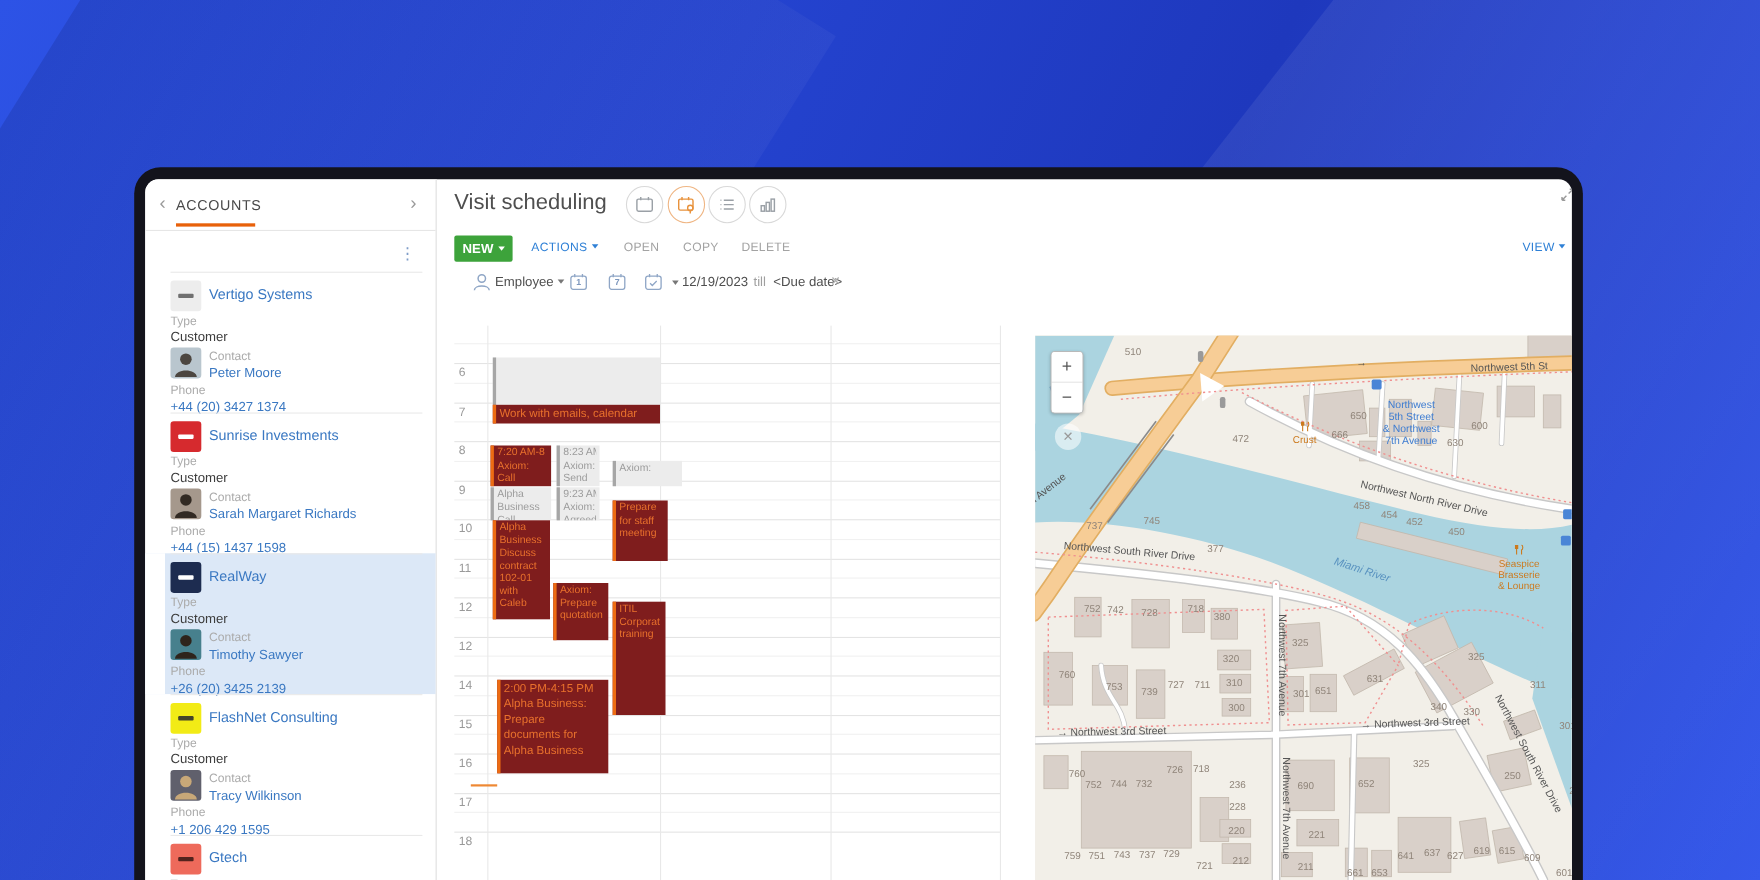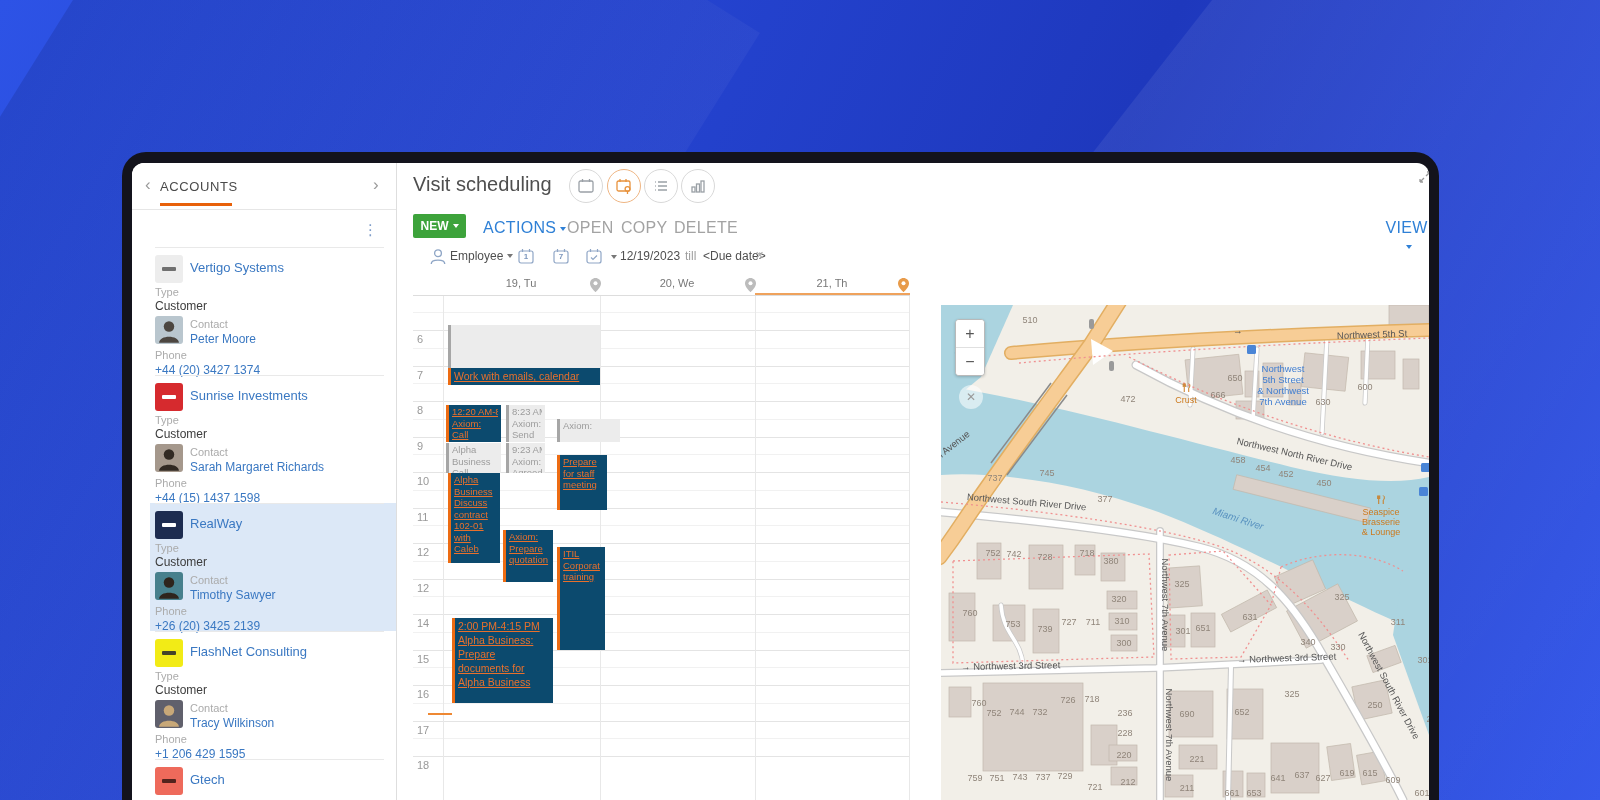--- a/index.html
+++ b/index.html
@@ -42,21 +42,21 @@
 .c-val { position:absolute; left:58px; top:85px; font-size:12px; color:#3a78c2; cursor:pointer; }
 .p-lab { top:102px; } .p-val { position:absolute; left:23px; top:116px; font-size:12px; color:#3a78c2; cursor:pointer; }
 
 .vs-title { position:absolute; left:281px; top:10px; font-size:20px; color:#4f4f4f; }
 .cbtn { position:absolute; top:6px; width:34px; height:34px; border-radius:50%; background:#fff;
   border:1px solid #d9d9d9; cursor:pointer; display:flex; align-items:center; justify-content:center; }
 .cbtn svg { stroke:#9aa0a6; fill:none; stroke-width:1.3; }
 .cbtn.active { border-color:#efb684; } .cbtn.active svg { stroke:#e8923c; }
 .btn-new { position:absolute; left:281px; top:51px; width:53px; height:24px; background:#3da33b; border:none;
   border-radius:2px; color:#fff; font-size:12px; font-weight:bold; cursor:pointer; font-family:inherit; }
-.tbtn { position:absolute; top:56px; background:none; border:none; font-size:16px; letter-spacing:0.3px;
+.tbtn { position:absolute; top:56px; background:none; border:none; font-size:11px; letter-spacing:0.3px;
   cursor:pointer; font-family:inherit; }
 .blue { color:#2f80d6; } .grayb { color:#a3a3a3; }
 .caret { display:inline-block; width:0; height:0; border-left:3.5px solid transparent;
   border-right:3.5px solid transparent; border-top:4px solid currentColor; margin-left:4px; vertical-align:2px; }
 
 .f-item { position:absolute; top:86px; font-size:12px; color:#4f4f4f; }
 .f-ico { position:absolute; top:84px; width:18px; height:18px; cursor:pointer; }
 .f-ico svg { stroke:#8fa6c6; fill:none; stroke-width:1.2; }
 .f-ico .num { position:absolute; left:0; top:5px; width:100%; text-align:center; font-size:8px; color:#7d97bd; font-weight:bold; }
 .f-x { position:absolute; left:623px; top:86px; font-size:11px; color:#b0b0b0; cursor:pointer; }
@@ -69,21 +69,21 @@
 .day-active-bar { position:absolute; left:342px; top:19px; width:155px; height:3px; background:#efa25c; }
 #grid { position:absolute; left:281px; top:133px; width:497px; height:504px; }
 .hline { position:absolute; left:0; width:100%; height:1px; background:#e4e4e4; }
 .hhalf { position:absolute; left:0; width:100%; height:1px; background:#f1f1f1; }
 .hlabel { position:absolute; left:4px; font-size:11px; color:#999; }
 .vline { position:absolute; top:0; width:1px; height:100%; background:#e8e8e8; }
 #events { position:absolute; left:0; top:0; width:1297px; height:649px; pointer-events:none; }
 .ev { position:absolute; padding:1px 3px; font-size:9.5px; line-height:11.5px; overflow:hidden;
   pointer-events:auto; cursor:pointer; }
 .ev div { white-space:nowrap; overflow:hidden; }
-.ev.orange { background:#0c4a6e; border-left:3px solid #ed6c13; color:#e8702c;text-decoration:underline; }
+.ev.orange { background:#7f1d1d; border-left:3px solid #ed6c13; color:#e8702c; }
 .ev.gray { background:#ececec; border-left:3px solid #a6a6a6; color:#9c9c9c; }
 .ev.blue { background:#d8effb; border-left:3px solid #1b9fe0; color:#4486bd; font-size:11px; line-height:13.5px; }
 .ev.wide { font-size:10.5px; line-height:14px; }
 .tick { position:absolute; left:296px; top:550px; width:24px; height:2px; background:#ee8833; }
 
 .map { position:absolute; left:809px; top:142px; width:488px; height:495px; overflow:hidden; background:#f2efe8; cursor:grab; }
 .map svg.base { position:absolute; left:0; top:0; }
 #map-labels { position:absolute; left:0; top:0; width:100%; height:100%; pointer-events:none; }
 .map-num { position:absolute; font-size:9px; color:#90857a; transform:translate(-50%,-50%); white-space:nowrap; }
 .map-street { position:absolute; font-size:9.5px; color:#555; white-space:nowrap; transform-origin:0 50%; }
@@ -278,41 +278,20 @@
             <line x1="12.5" y1="2" x2="12.5" y2="5"></line>
             <path d="M6 10.5 L8 12.5 L12 8.5"></path>
           </svg>
       </span>
       <i class="caret" style="position:absolute;left:475px;top:92px;color:#777"></i>
       <span class="f-item" style="left:488px">12/19/2023</span>
       <span class="f-item tilltxt" style="left:553px">till</span>
       <span class="f-item" style="left:571px">&lt;Due date&gt;</span>
       <span class="f-x">✕</span>
 
-      <div class="day-head">
-        <div id="days">
-<span class="day-label" style="left:51px">19, Tu</span>
-<svg class="day-pin" style="left:177px" width="11" height="14" viewBox="0 0 11 14">
-  <path d="M5.5,0 C2.5,0 0,2.4 0,5.4 C0,9.4 5.5,14 5.5,14 C5.5,14 11,9.4 11,5.4 C11,2.4 8.5,0 5.5,0 Z" fill="#bcbcbc"></path>
-  <circle cx="5.5" cy="5.2" r="2" fill="#ffffff"></circle>
-</svg>
-<span class="day-label" style="left:207px">20, We</span>
-<svg class="day-pin" style="left:332px" width="11" height="14" viewBox="0 0 11 14">
-  <path d="M5.5,0 C2.5,0 0,2.4 0,5.4 C0,9.4 5.5,14 5.5,14 C5.5,14 11,9.4 11,5.4 C11,2.4 8.5,0 5.5,0 Z" fill="#bcbcbc"></path>
-  <circle cx="5.5" cy="5.2" r="2" fill="#ffffff"></circle>
-</svg>
-<span class="day-label" style="left:362px">21, Th</span>
-<svg class="day-pin" style="left:485px" width="11" height="14" viewBox="0 0 11 14">
-  <path d="M5.5,0 C2.5,0 0,2.4 0,5.4 C0,9.4 5.5,14 5.5,14 C5.5,14 11,9.4 11,5.4 C11,2.4 8.5,0 5.5,0 Z" fill="#e89b4a"></path>
-  <circle cx="5.5" cy="5.2" r="2" fill="#ffffff"></circle>
-</svg>
-          </div>
-        <div class="day-active-bar"></div>
-        <div class="bline"></div>
-      </div>
 
       <div id="grid">
           <div class="hhalf" style="top:16.25px"></div>
 <div class="hline" style="top:34.00px"></div>
 <span class="hlabel" style="top:37.00px">6</span>
           <div class="hhalf" style="top:51.75px"></div>
 <div class="hline" style="top:69.50px"></div>
 <span class="hlabel" style="top:72.50px">7</span>
           <div class="hhalf" style="top:87.25px"></div>
 <div class="hline" style="top:105.00px"></div>
@@ -353,21 +332,21 @@
           <div class="vline" style="left:496px"></div>
         </div>
       <div id="events">
 <div class="ev gray" style="left:316px;top:162px;width:152px;height:43px">
  
 </div>
 <div class="ev orange wide" style="left:316px;top:205px;width:152px;height:17px">
  <div>Work with emails, calendar</div>
 </div>
 <div class="ev orange" style="left:314px;top:242px;width:55px;height:37px">
- <div>12:20 AM-8</div>
+ <div>7:20 AM-8</div>
             <div>Axiom:</div>
             <div>Call</div>
 </div>
 <div class="ev gray" style="left:374px;top:242px;width:39px;height:37px">
  <div>8:23 AM-8</div>
             <div>Axiom:</div>
             <div>Send</div>
 </div>
 <div class="ev gray" style="left:425px;top:256px;width:63px;height:23px">
  <div>Axiom:</div>
@@ -513,21 +492,21 @@
           <rect x="306" y="40" width="9" height="9" rx="1.5" fill="#4a85d6"></rect>
           <rect x="480" y="158" width="9" height="9" rx="1.5" fill="#4a85d6"></rect>
           <rect x="478" y="182" width="9" height="9" rx="1.5" fill="#4a85d6"></rect>
         </svg>
         <div id="map-labels">
             <span class="map-num" style="left:89px;top:15px">510</span>
             <span class="map-num" style="left:187px;top:94px">472</span>
             <span class="map-num" style="left:277px;top:90px">666</span>
             <span class="map-num" style="left:294px;top:73px">650</span>
             <span class="map-num" style="left:382px;top:97px">630</span>
-            <span class="map-num" style="left:424px;top:82px">600</span>
+            <span class="map-num" style="left:404px;top:82px">600</span>
             <span class="map-num" style="left:54px;top:173px">737</span>
             <span class="map-num" style="left:106px;top:168px">745</span>
             <span class="map-num" style="left:164px;top:194px">377</span>
             <span class="map-num" style="left:297px;top:155px">458</span>
             <span class="map-num" style="left:322px;top:163px">454</span>
             <span class="map-num" style="left:345px;top:169px">452</span>
             <span class="map-num" style="left:383px;top:178px">450</span>
             <span class="map-num" style="left:52px;top:248px">752</span>
             <span class="map-num" style="left:73px;top:249px">742</span>
             <span class="map-num" style="left:104px;top:252px">728</span>

